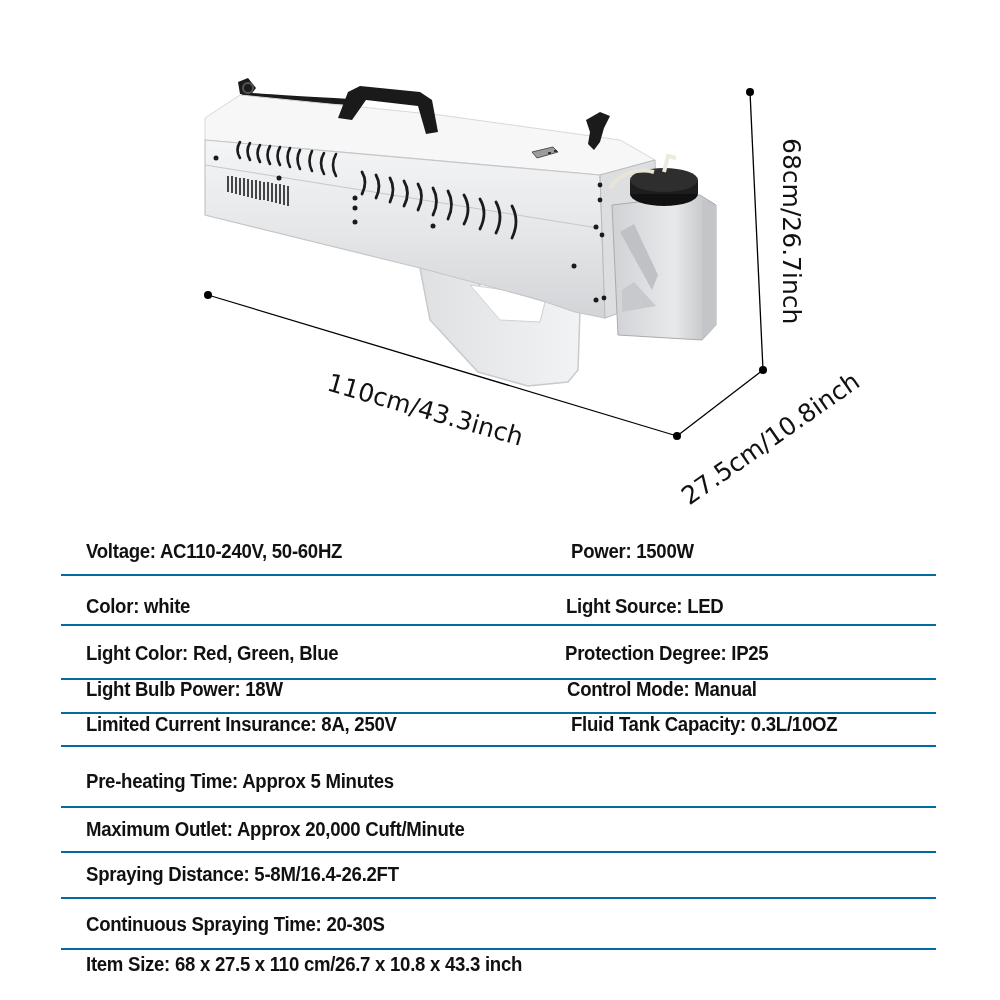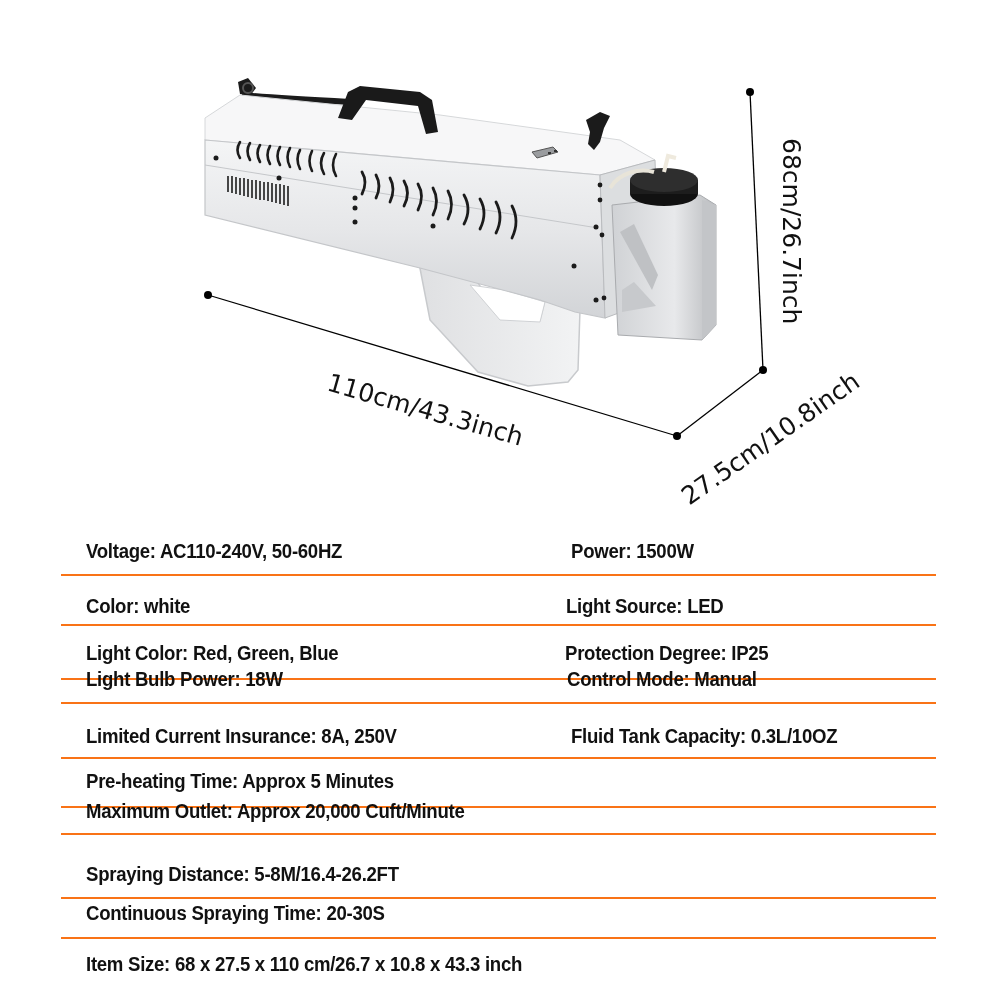--- a/index.html
+++ b/index.html
@@ -48,21 +48,21 @@
     .spec-table {
       position: absolute;
       left: 61px;
       top: 530px;
       width: 875px;
     }
     .spec-row {
       position: absolute;
       left: 0;
       width: 875px;
-      border-bottom: 2px solid #f97316;
+      border-bottom: 2px solid #0369a1;
     }
     .spec-row.last {
       border-bottom: none;
     }
     .spec-cell {
       position: absolute;
       font-family: "Liberation Sans", "DejaVu Sans", sans-serif;
       font-weight: bold;
       font-size: 20px;
       letter-spacing: -0.3px;
@@ -223,36 +223,36 @@
     <span class="spec-cell" style="left:510px;top:10px;">Power: 1500W</span>
   </div>
   <div class="spec-row" style="top:56px;height:38px;">
     <span class="spec-cell left" style="top:9px;">Color: white</span>
     <span class="spec-cell" style="left:505px;top:9px;">Light Source: LED</span>
   </div>
   <div class="spec-row" style="top:100px;height:48px;">
     <span class="spec-cell left" style="top:12px;">Light Color: Red, Green, Blue</span>
     <span class="spec-cell" style="left:504px;top:12px;">Protection Degree: IP25</span>
   </div>
-  <div class="spec-row" style="top:126px;height:46px;">
+  <div class="spec-row" style="top:136px;height:46px;">
     <span class="spec-cell left" style="top:12px;">Light Bulb Power: 18W</span>
     <span class="spec-cell" style="left:506px;top:12px;">Control Mode: Manual</span>
   </div>
-  <div class="spec-row" style="top:184px;height:43px;">
+  <div class="spec-row" style="top:172px;height:43px;">
     <span class="spec-cell left" style="top:11px;">Limited Current Insurance: 8A, 250V</span>
     <span class="spec-cell" style="left:510px;top:11px;">Fluid Tank Capacity: 0.3L/10OZ</span>
   </div>
   <div class="spec-row" style="top:229px;height:47px;">
     <span class="spec-cell left" style="top:11px;">Pre-heating Time: Approx 5 Minutes</span>
   </div>
-  <div class="spec-row" style="top:260px;height:43px;">
+  <div class="spec-row" style="top:278px;height:43px;">
     <span class="spec-cell left" style="top:10px;">Maximum Outlet: Approx 20,000 Cuft/Minute</span>
   </div>
   <div class="spec-row" style="top:323px;height:44px;">
     <span class="spec-cell left" style="top:10px;">Spraying Distance: 5-8M/16.4-26.2FT</span>
   </div>
-  <div class="spec-row" style="top:362px;height:45px;">
+  <div class="spec-row" style="top:373px;height:45px;">
     <span class="spec-cell left" style="top:10px;">Continuous Spraying Time: 20-30S</span>
   </div>
   <div class="spec-row last" style="top:416px;height:44px;">
     <span class="spec-cell left" style="top:7px;">Item Size: 68 x 27.5 x 110 cm/26.7 x 10.8 x 43.3 inch</span>
   </div>
 </div>
 
 </body></html>

